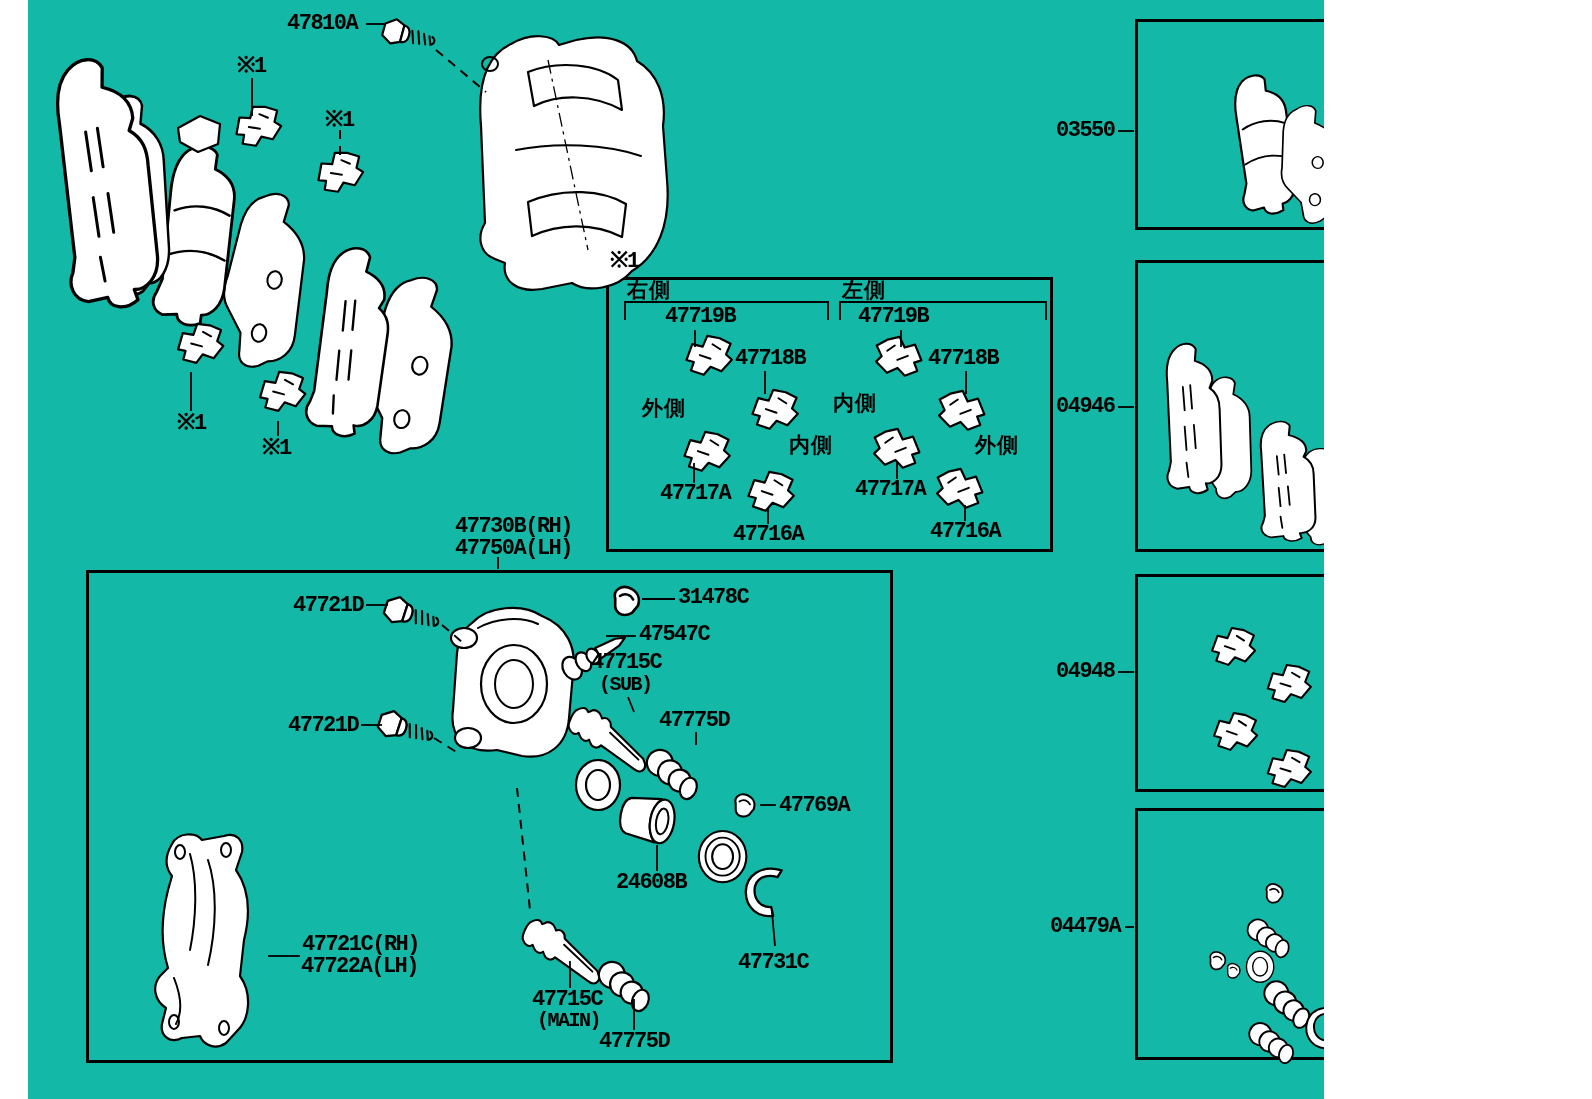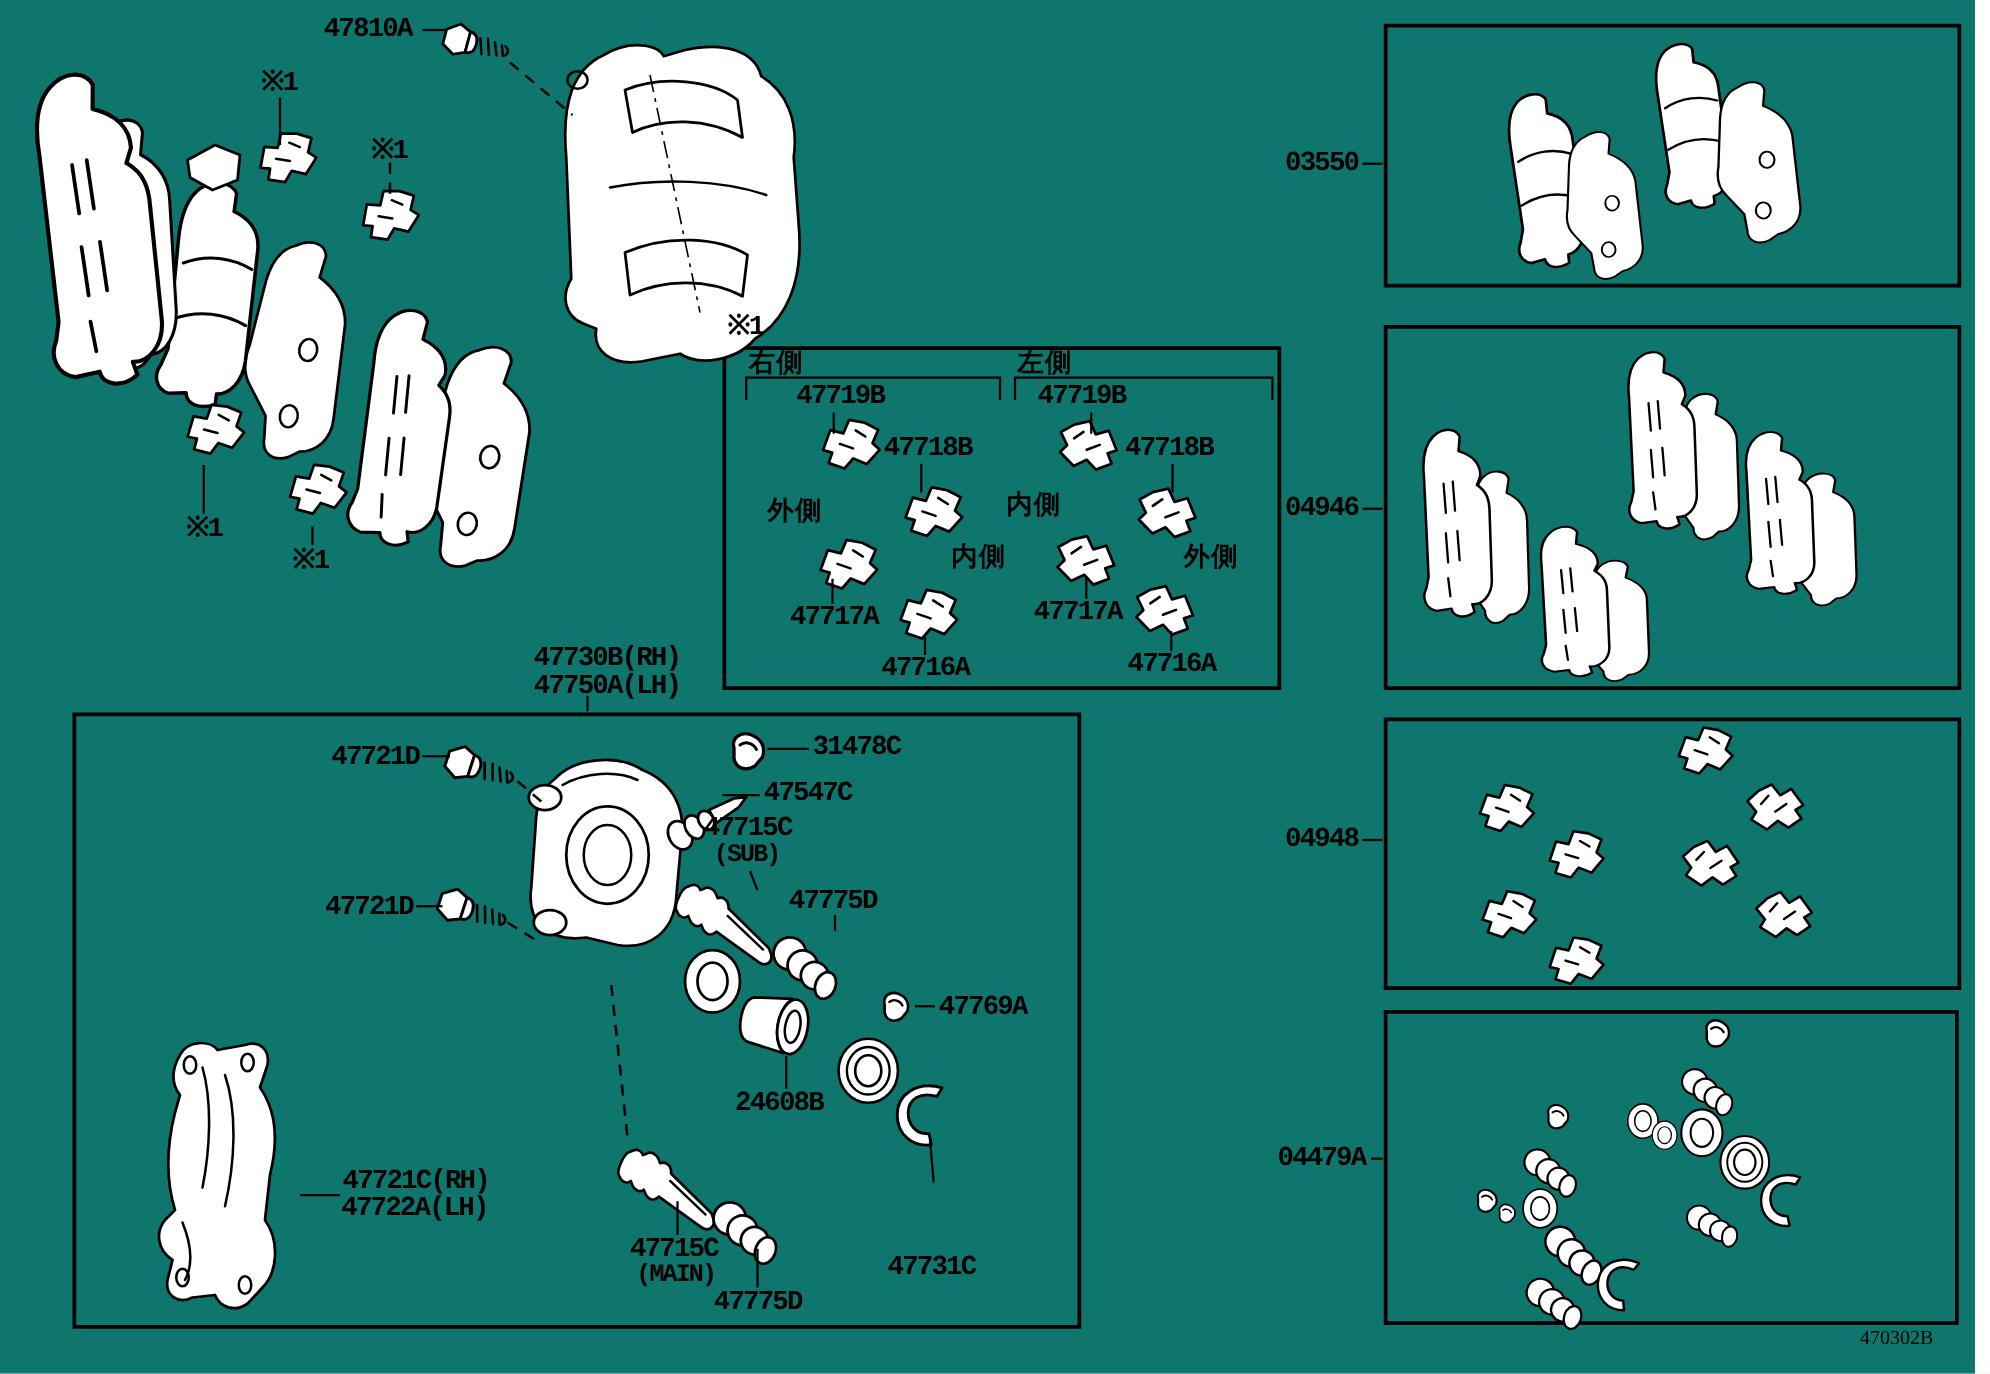--- a/index.html
+++ b/index.html
@@ -1,17 +1,17 @@
 <!DOCTYPE html>
 <html><head>
 <meta charset="utf-8">
 <style>
   html,body{margin:0;padding:0;background:#fff;}
-  #canvas{position:relative;width:1580px;height:1099px;background:#0f766e;overflow:hidden;
-          font-family:"Liberation Sans",sans-serif;}
+  #canvas{position:relative;width:1296px;height:1099px;background:#14b8a6;overflow:hidden;
+          font-family:"Liberation Sans",sans-serif;margin-left:28px;}
   .frame{position:absolute;border:3px solid #000;box-sizing:border-box;background:transparent;}
   svg{position:absolute;left:0;top:0;}
   .ln{fill:#ffffff;stroke:#000000;stroke-width:2.2;stroke-linejoin:round;stroke-linecap:round;}
   .nf{fill:none;stroke:#000000;stroke-width:2;stroke-linejoin:round;stroke-linecap:round;}
   .ld{stroke:#000000;stroke-width:1.8;}
   .dsh{stroke:#000000;stroke-width:2;stroke-dasharray:9 7;fill:none;}
   .cl{stroke:#000000;stroke-width:1.3;fill:none;stroke-dasharray:14 5 3 5;}
   .pn{position:absolute;font-family:"Liberation Mono","DejaVu Sans Mono",monospace;
       font-weight:700;font-size:22px;letter-spacing:-1.5px;color:#000;white-space:nowrap;line-height:1;}
   .sm{font-size:20px;}
@@ -283,21 +283,21 @@
 
   <span class="pn" style="left:265px;top:595px">47721D</span>
   <span class="pn" style="left:650px;top:587px">31478C</span>
   <span class="pn" style="left:611px;top:624px">47547C</span>
   <span class="pn" style="left:563px;top:652px">47715C</span>
   <span class="pn sm" style="left:571px;top:675px">(SUB)</span>
   <span class="pn" style="left:260px;top:715px">47721D</span>
   <span class="pn" style="left:631px;top:710px">47775D</span>
   <span class="pn" style="left:751px;top:795px">47769A</span>
   <span class="pn" style="left:588px;top:872px">24608B</span>
-  <span class="pn" style="left:710px;top:1003px">47731C</span>
+  <span class="pn" style="left:710px;top:952px">47731C</span>
   <span class="pn" style="left:274px;top:934px">47721C(RH)</span>
   <span class="pn" style="left:273px;top:956px">47722A(LH)</span>
   <span class="pn" style="left:504px;top:989px">47715C</span>
   <span class="pn sm" style="left:509px;top:1011px">(MAIN)</span>
   <span class="pn" style="left:571px;top:1031px">47775D</span>
 
   <span class="pn" style="left:1028px;top:120px">03550</span>
   <span class="pn" style="left:1028px;top:396px">04946</span>
   <span class="pn" style="left:1028px;top:661px">04948</span>
   <span class="pn" style="left:1022px;top:916px">04479A</span>

